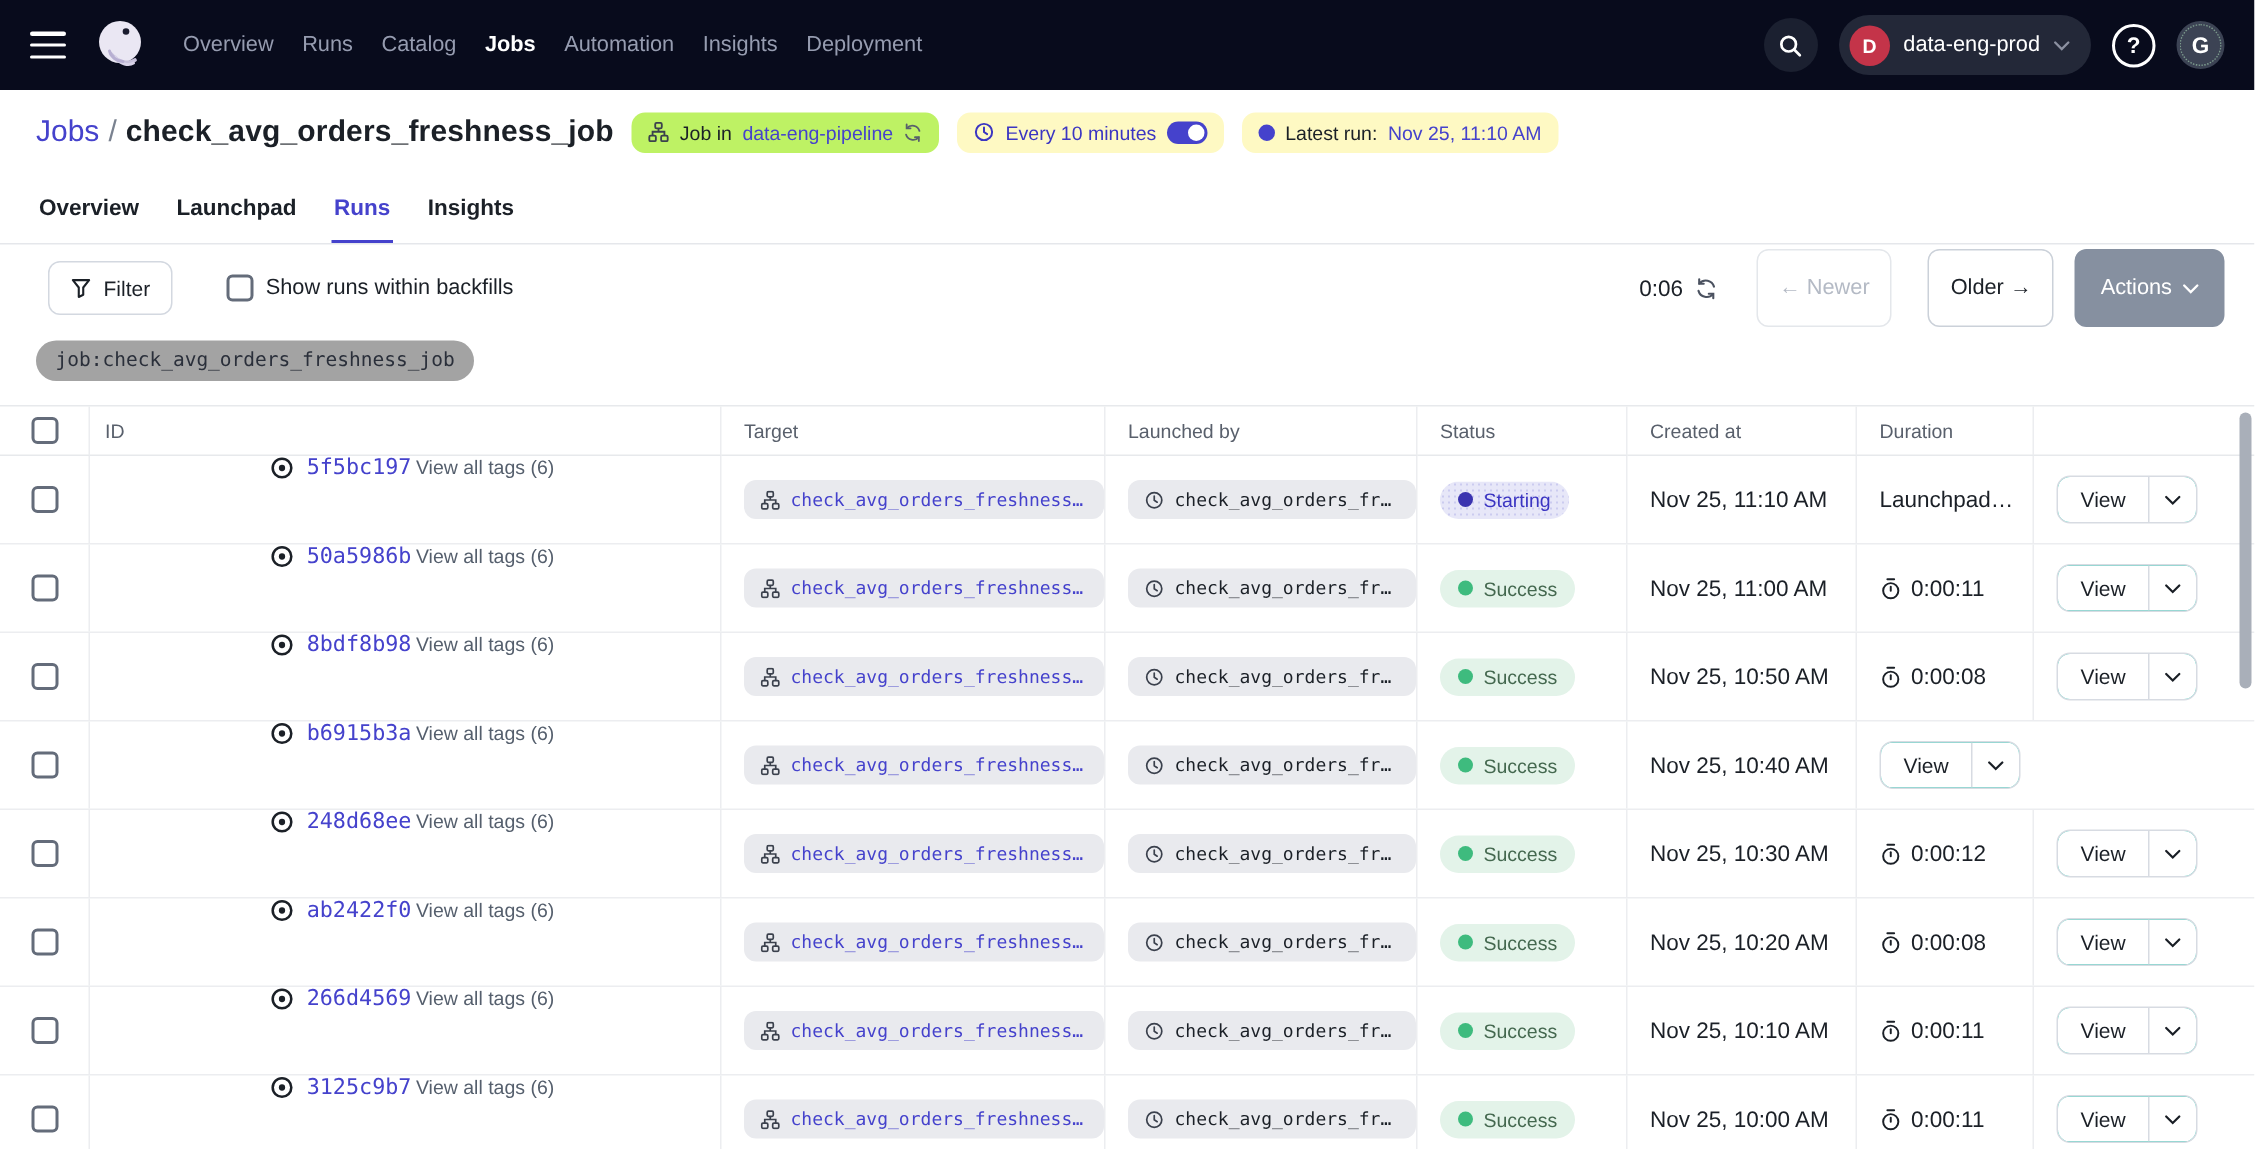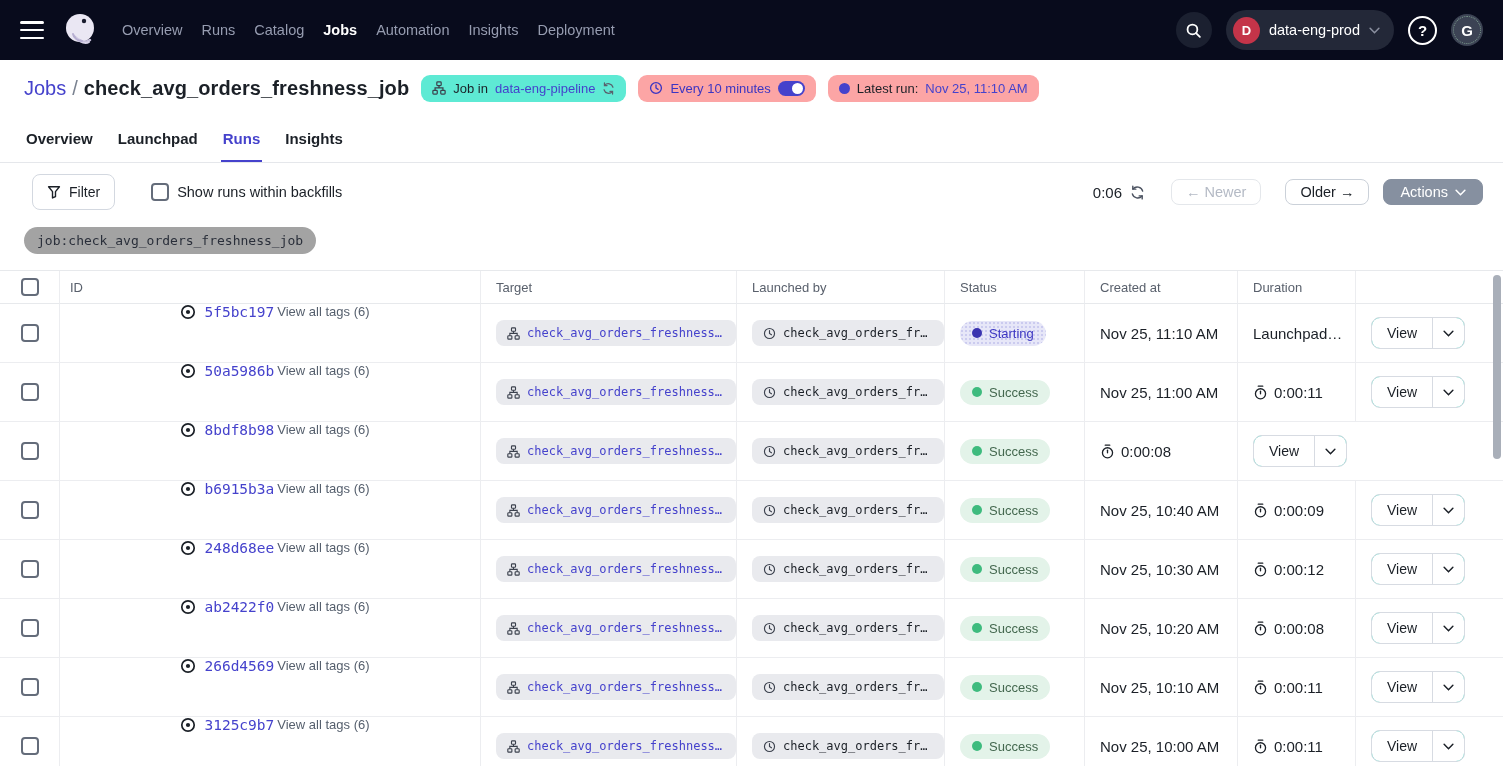--- a/index.html
+++ b/index.html
@@ -24,42 +24,42 @@
   .deploy-name { color:#fff; font-size:14.5px; }
   .help-circle { width:29px; height:29px; border-radius:50%; border:2px solid #fff; color:#fff; font-size:15px; font-weight:700; display:flex; align-items:center; justify-content:center; cursor:pointer; }
   .avatar { width:32px; height:32px; border-radius:50%; background:#3C4354; outline:1px dotted #7C9B8D; outline-offset:-3px; color:#fff; font-size:15px; font-weight:600; display:flex; align-items:center; justify-content:center; cursor:pointer; }
 
   
   .pagehead { height:56px; display:flex; align-items:center; padding:0 24px; gap:12px; }
   .crumb-root { color:#4542CC; font-size:20px; }
   .crumb-sep { color:#7A8290; font-size:20px; }
   .crumb-title { color:#1B2027; font-size:20px; font-weight:600; letter-spacing:.1px; }
   .hbadge { height:27px; display:inline-flex; align-items:center; gap:7px; padding:0 11px; border-radius:9px; font-size:13px; }
-  .hbadge.gray { background:#5eead4; color:#1B2027; }
-  .hbadge.purple { background:#fca5a5; color:#3B35C2; }
+  .hbadge.gray { background:#bef264; color:#1B2027; }
+  .hbadge.purple { background:#fef9c3; color:#3B35C2; }
   .hbadge a { color:#4542CC; }
   .toggle { width:27px; height:15px; border-radius:8px; background:#4542CC; position:relative; cursor:pointer; }
   .toggle::after { content:""; position:absolute; right:2px; top:2px; width:11px; height:11px; border-radius:50%; background:#fff; }
   .runstate-dot { width:11px; height:11px; border-radius:50%; background:#4542CC; }
   .latest-val { color:#4542CC; }
 
   
   .tabs { display:flex; gap:21px; padding:6px 24px 0; border-bottom:1px solid #E5E7EB; }
   .tab { font-size:15px; font-weight:600; color:#1B2027; padding:8px 2px 13px; cursor:pointer; border-bottom:2.5px solid transparent; }
   .tab.active { color:#4542CC; border-bottom-color:#4542CC; }
 
   
   .toolbar { height:58px; display:flex; align-items:center; padding:0 20px 0 32px; }
   .filter-btn { height:36px; display:inline-flex; align-items:center; gap:8px; padding:0 14px; border:1px solid #D3D8E0; border-radius:8px; background:#fff; font-size:14px; color:#1B2027; cursor:pointer; }
   .checkbox { width:18px; height:18px; border:2px solid #646C7A; border-radius:4px; background:#fff; cursor:pointer; flex:none; }
   .backfills { display:flex; align-items:center; gap:8px; margin-left:36px; font-size:14.5px; }
   .toolbar-right { margin-left:auto; display:flex; align-items:center; }
   .countdown { font-size:15px; color:#1B2027; margin-right:8px; }
   .sync-btn { color:#4B5260; cursor:pointer; margin-right:26px; display:flex; }
-  .btn { height:26px; display:inline-flex; align-items:center; gap:7px; padding:0 14px; border-radius:8px; font-size:14.5px; border:1px solid #CBD1D9; background:#fff; color:#1B2027; cursor:pointer; }
+  .btn { height:52px; display:inline-flex; align-items:center; gap:7px; padding:0 14px; border-radius:8px; font-size:14.5px; border:1px solid #CBD1D9; background:#fff; color:#1B2027; cursor:pointer; }
   .btn.disabled { color:#B4BAC5; border-color:#E4E7EB; cursor:default; }
   .btn + .btn { margin-left:24px; }
   .btn.actions { margin-left:14px; background:#8690A0; border-color:#8690A0; color:#fff; padding:0 16px; }
 
   
   .tagrow { padding:6px 24px 16px; }
   .tagpill { display:inline-flex; align-items:center; height:27px; padding:0 13px; border-radius:14px; background:#a3a3a3; font-size:13px; color:#2A2F3A; }
 
   
   .runs-table { border-top:1px solid #E7E9EC; position:relative; }
@@ -396,20 +396,23 @@
         <span class="ptxt mono">check_avg_orders_freshn…</span>
       </span>
     </div>
     <div class="cell">
       <span class="status-pill success">
         <span class="dot"></span>
         <span>Success</span>
       </span>
     </div>
     <div class="cell">
+          <span class="created">Nov 25, 10:50 AM</span>
+        </div>
+    <div class="cell">
       <span class="duration">
         <svg class="timer-icon" width="15" height="15" viewBox="0 0 16 16" stroke="#1B2027" stroke-width="1.4" fill="none">
               <line x1="5.6" y1="1.2" x2="10.4" y2="1.2" stroke-linecap="round"></line>
               <circle cx="8" cy="9.4" r="5.4"></circle>
               <path d="M8 9.4V6.6" stroke-linecap="round"></path>
             </svg>
         <span>0:00:08</span>
       </span>
     </div>
     <div class="cell">
@@ -461,30 +464,20 @@
     <div class="cell">
       <span class="status-pill success">
         <span class="dot"></span>
         <span>Success</span>
       </span>
     </div>
     <div class="cell">
           <span class="created">Nov 25, 10:40 AM</span>
         </div>
     <div class="cell">
-      <span class="duration">
-        <svg class="timer-icon" width="15" height="15" viewBox="0 0 16 16" stroke="#1B2027" stroke-width="1.4" fill="none">
-              <line x1="5.6" y1="1.2" x2="10.4" y2="1.2" stroke-linecap="round"></line>
-              <circle cx="8" cy="9.4" r="5.4"></circle>
-              <path d="M8 9.4V6.6" stroke-linecap="round"></path>
-            </svg>
-        <span>0:00:09</span>
-      </span>
-    </div>
-    <div class="cell">
       <span class="view-group">
         <button class="view-btn">View</button>
         <button class="view-caret">
           <svg width="11" height="7" viewBox="0 0 12 8">
                 <path d="M1 1.5l5 5 5-5" stroke="#1B2027" stroke-width="1.7" fill="none" stroke-linecap="round"></path>
               </svg>
         </button>
       </span>
     </div>
   </div>

